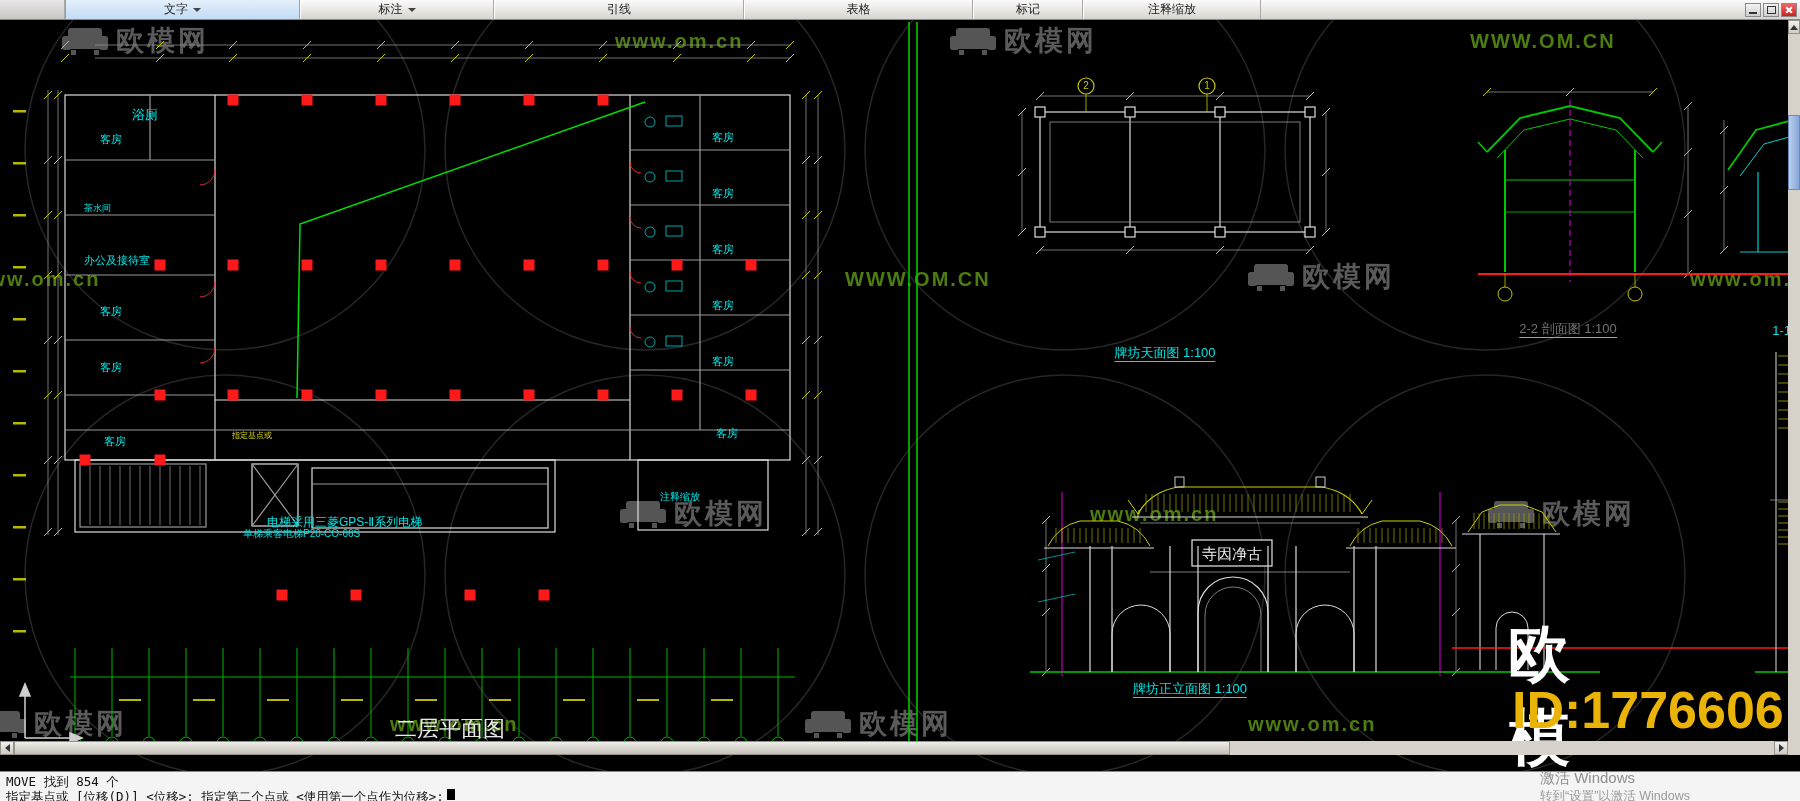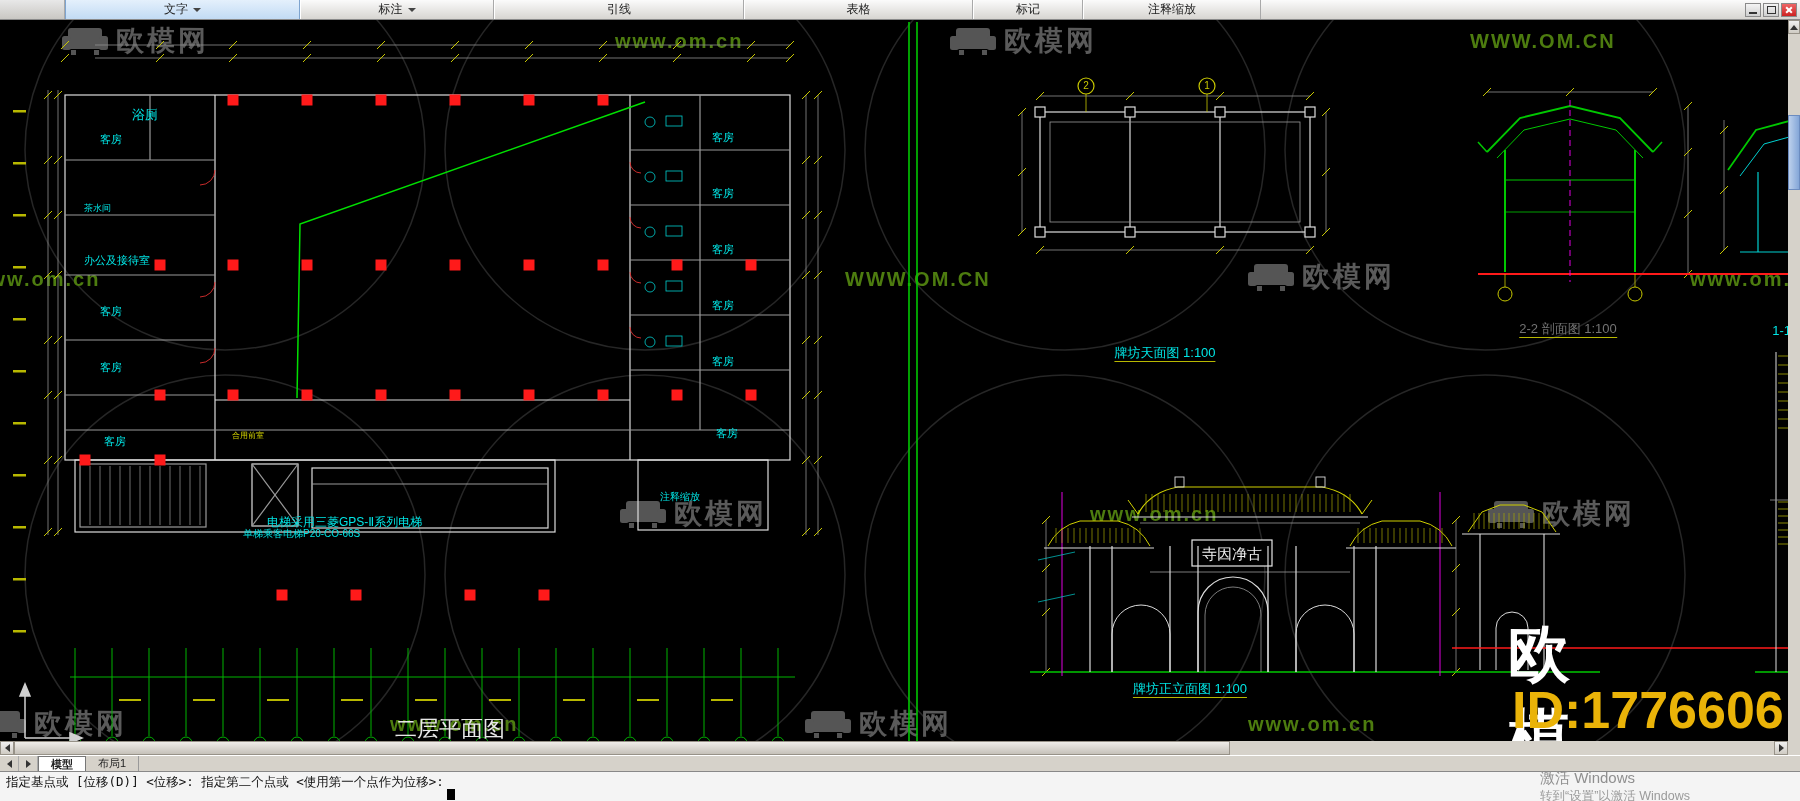--- a/index.html
+++ b/index.html
@@ -725,21 +725,21 @@
       <div class="cad-label" style="left: 100px; top: 306px; color: rgb(0, 229, 229); font-size: 11px;">客房</div>
       <div class="cad-label" style="left: 100px; top: 362px; color: rgb(0, 229, 229); font-size: 11px;">客房</div>
       <div class="cad-label" style="left: 104px; top: 436px; color: rgb(0, 229, 229); font-size: 11px;">客房</div>
       <div class="cad-label" style="left: 712px; top: 132px; color: rgb(0, 229, 229); font-size: 11px;">客房</div>
       <div class="cad-label" style="left: 712px; top: 188px; color: rgb(0, 229, 229); font-size: 11px;">客房</div>
       <div class="cad-label" style="left: 712px; top: 244px; color: rgb(0, 229, 229); font-size: 11px;">客房</div>
       <div class="cad-label" style="left: 712px; top: 300px; color: rgb(0, 229, 229); font-size: 11px;">客房</div>
       <div class="cad-label" style="left: 712px; top: 356px; color: rgb(0, 229, 229); font-size: 11px;">客房</div>
       <div class="cad-label" style="left: 716px; top: 428px; color: rgb(0, 229, 229); font-size: 11px;">客房</div>
       <div class="cad-label" style="left: 660px; top: 492px; color: rgb(0, 229, 229); font-size: 10px;">注释缩放</div>
-      <div class="cad-label" style="left: 232px; top: 432px; color: rgb(216, 216, 0); font-size: 8px;">合用前室</div>
+      <div class="cad-label" style="left: 232px; top: 432px; color: rgb(216, 216, 0); font-size: 8px;">指定基点或</div>
       <div class="cad-label" style="left: 243px; top: 516px; color: rgb(0, 229, 229); font-size: 12px; margin-left: 24px;">电梯采用三菱GPS-Ⅱ系列电梯</div>
       <div class="cad-label" style="left: 243px; top: 529px; color: rgb(0, 229, 229); font-size: 10px;">单梯乘客电梯P20-CO-66S</div>
       <div class="cad-label ul" style="left: 450px; top: 718px; color: rgb(232, 232, 232); font-size: 22px; transform: translateX(-50%);">二层平面图</div>
       <div class="cad-label" style="left: 1086px; top: 81px; color: rgb(200, 200, 0); font-size: 10px; transform: translateX(-50%);">2</div>
       <div class="cad-label" style="left: 1207px; top: 81px; color: rgb(200, 200, 0); font-size: 10px; transform: translateX(-50%);">1</div>
       <div class="cad-label ul" style="left: 1165px; top: 346px; color: rgb(0, 229, 229); font-size: 13px; transform: translateX(-50%);">牌坊天面图 1:100</div>
       <div class="cad-label ul" style="left: 1568px; top: 322px; color: #737373; font-size: 13px; transform: translateX(-50%);">2-2 剖面图 1:100</div>
       <div class="cad-label" style="left: 1790px; top: 324px; color: rgb(0, 229, 229); font-size: 13px; transform: translateX(-50%);">1-1 剖</div>
       <div class="cad-label" style="left: 1232px; top: 546px; color: rgb(240, 240, 240); font-size: 15px; transform: translateX(-50%);">寺因净古</div>
       <div class="cad-label ul" style="left: 1190px; top: 682px; color: rgb(0, 229, 229); font-size: 13px; transform: translateX(-50%);">牌坊正立面图 1:100</div>
@@ -763,36 +763,23 @@
     <div class="sarrow ha left">
         <div class="tri-left"></div>
       </div>
     <div id="hthumb"></div>
     <div class="sarrow ha right">
         <div class="tri-right"></div>
       </div>
   </div>
   <div id="corner"></div>
 
-  <div id="statusbar">
-    <div class="navbtn">
-        <div class="tri-left"></div>
-      </div>
-    <div class="navbtn">
-        <div class="tri-right"></div>
-      </div>
-    <div class="tab active">
-        <span>模型</span>
-      </div>
-    <div class="tab">
-        <span>布局1</span>
-      </div>
-  </div>
 
   <div id="cmd">
+    <div class="cmd-line">MOVE 找到 854 个</div>
     <div class="cmd-line">指定基点或 [位移(D)] &lt;位移&gt;: 指定第二个点或 &lt;使用第一个点作为位移&gt;:</div>
   </div>
   <div id="caret"></div>
 
   <div id="activation">
     <div class="act1">激活 Windows</div>
     <div class="act2">转到“设置”以激活 Windows</div>
   </div>
 
 </div>

